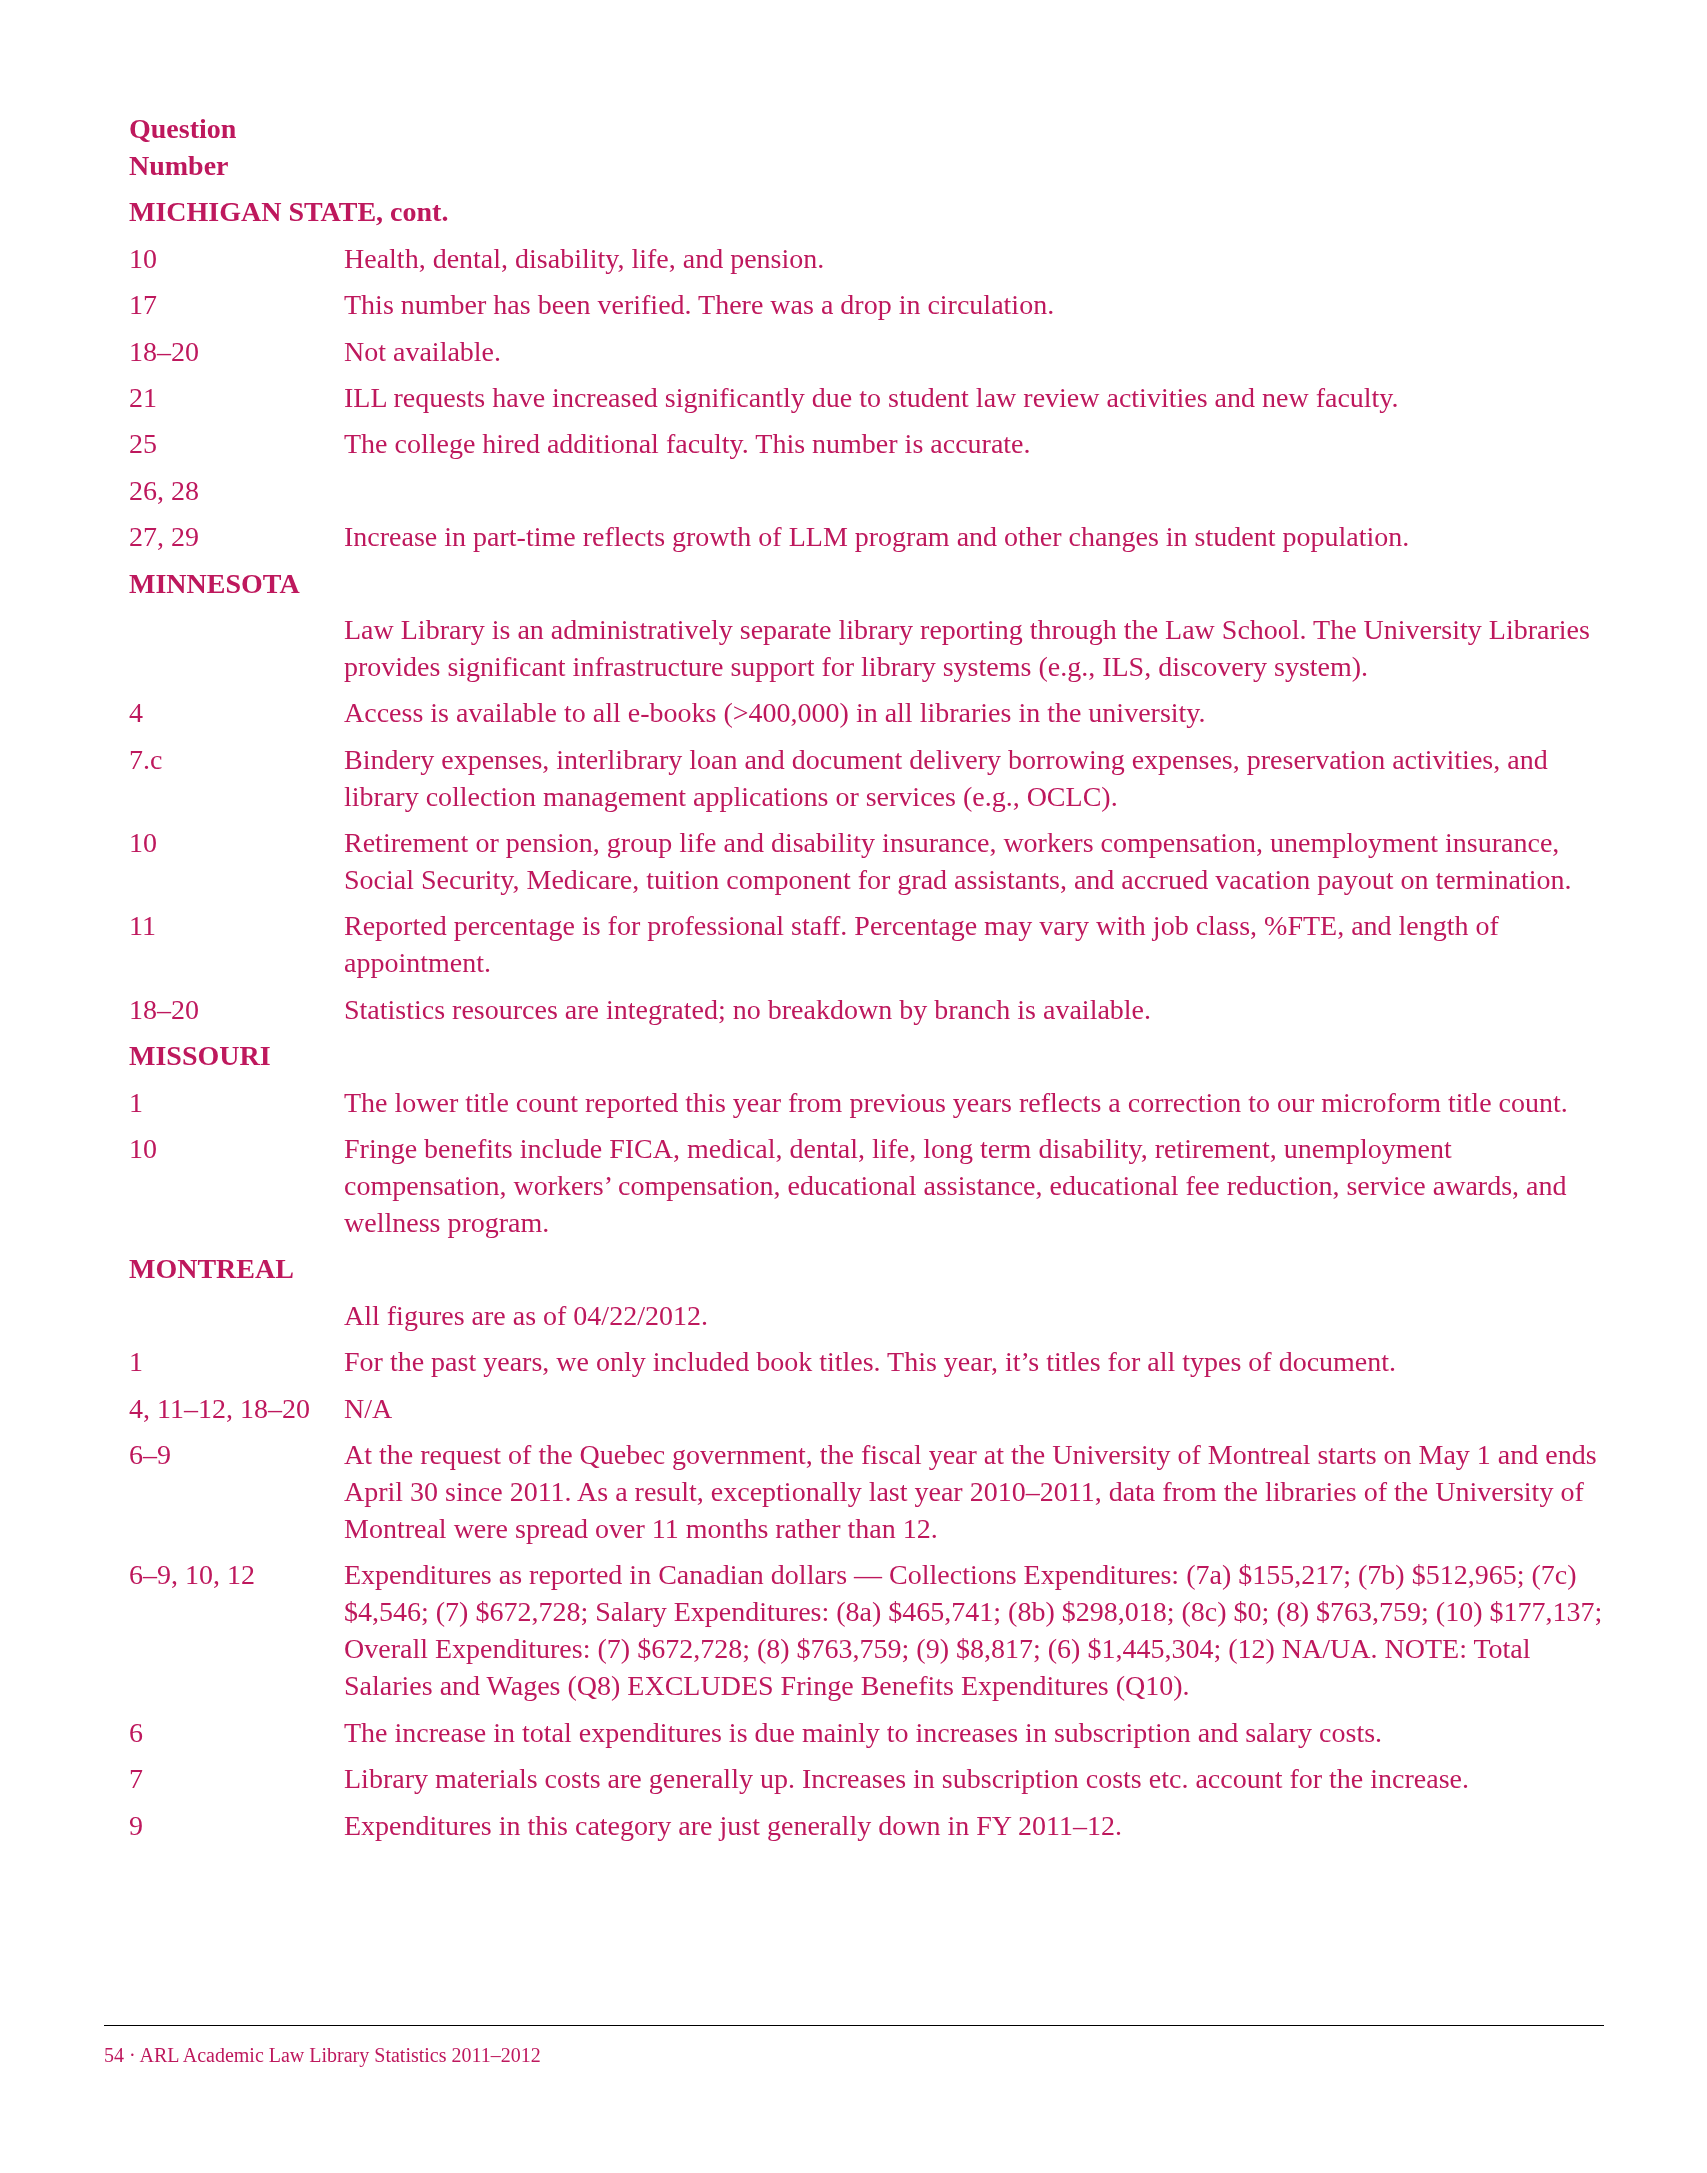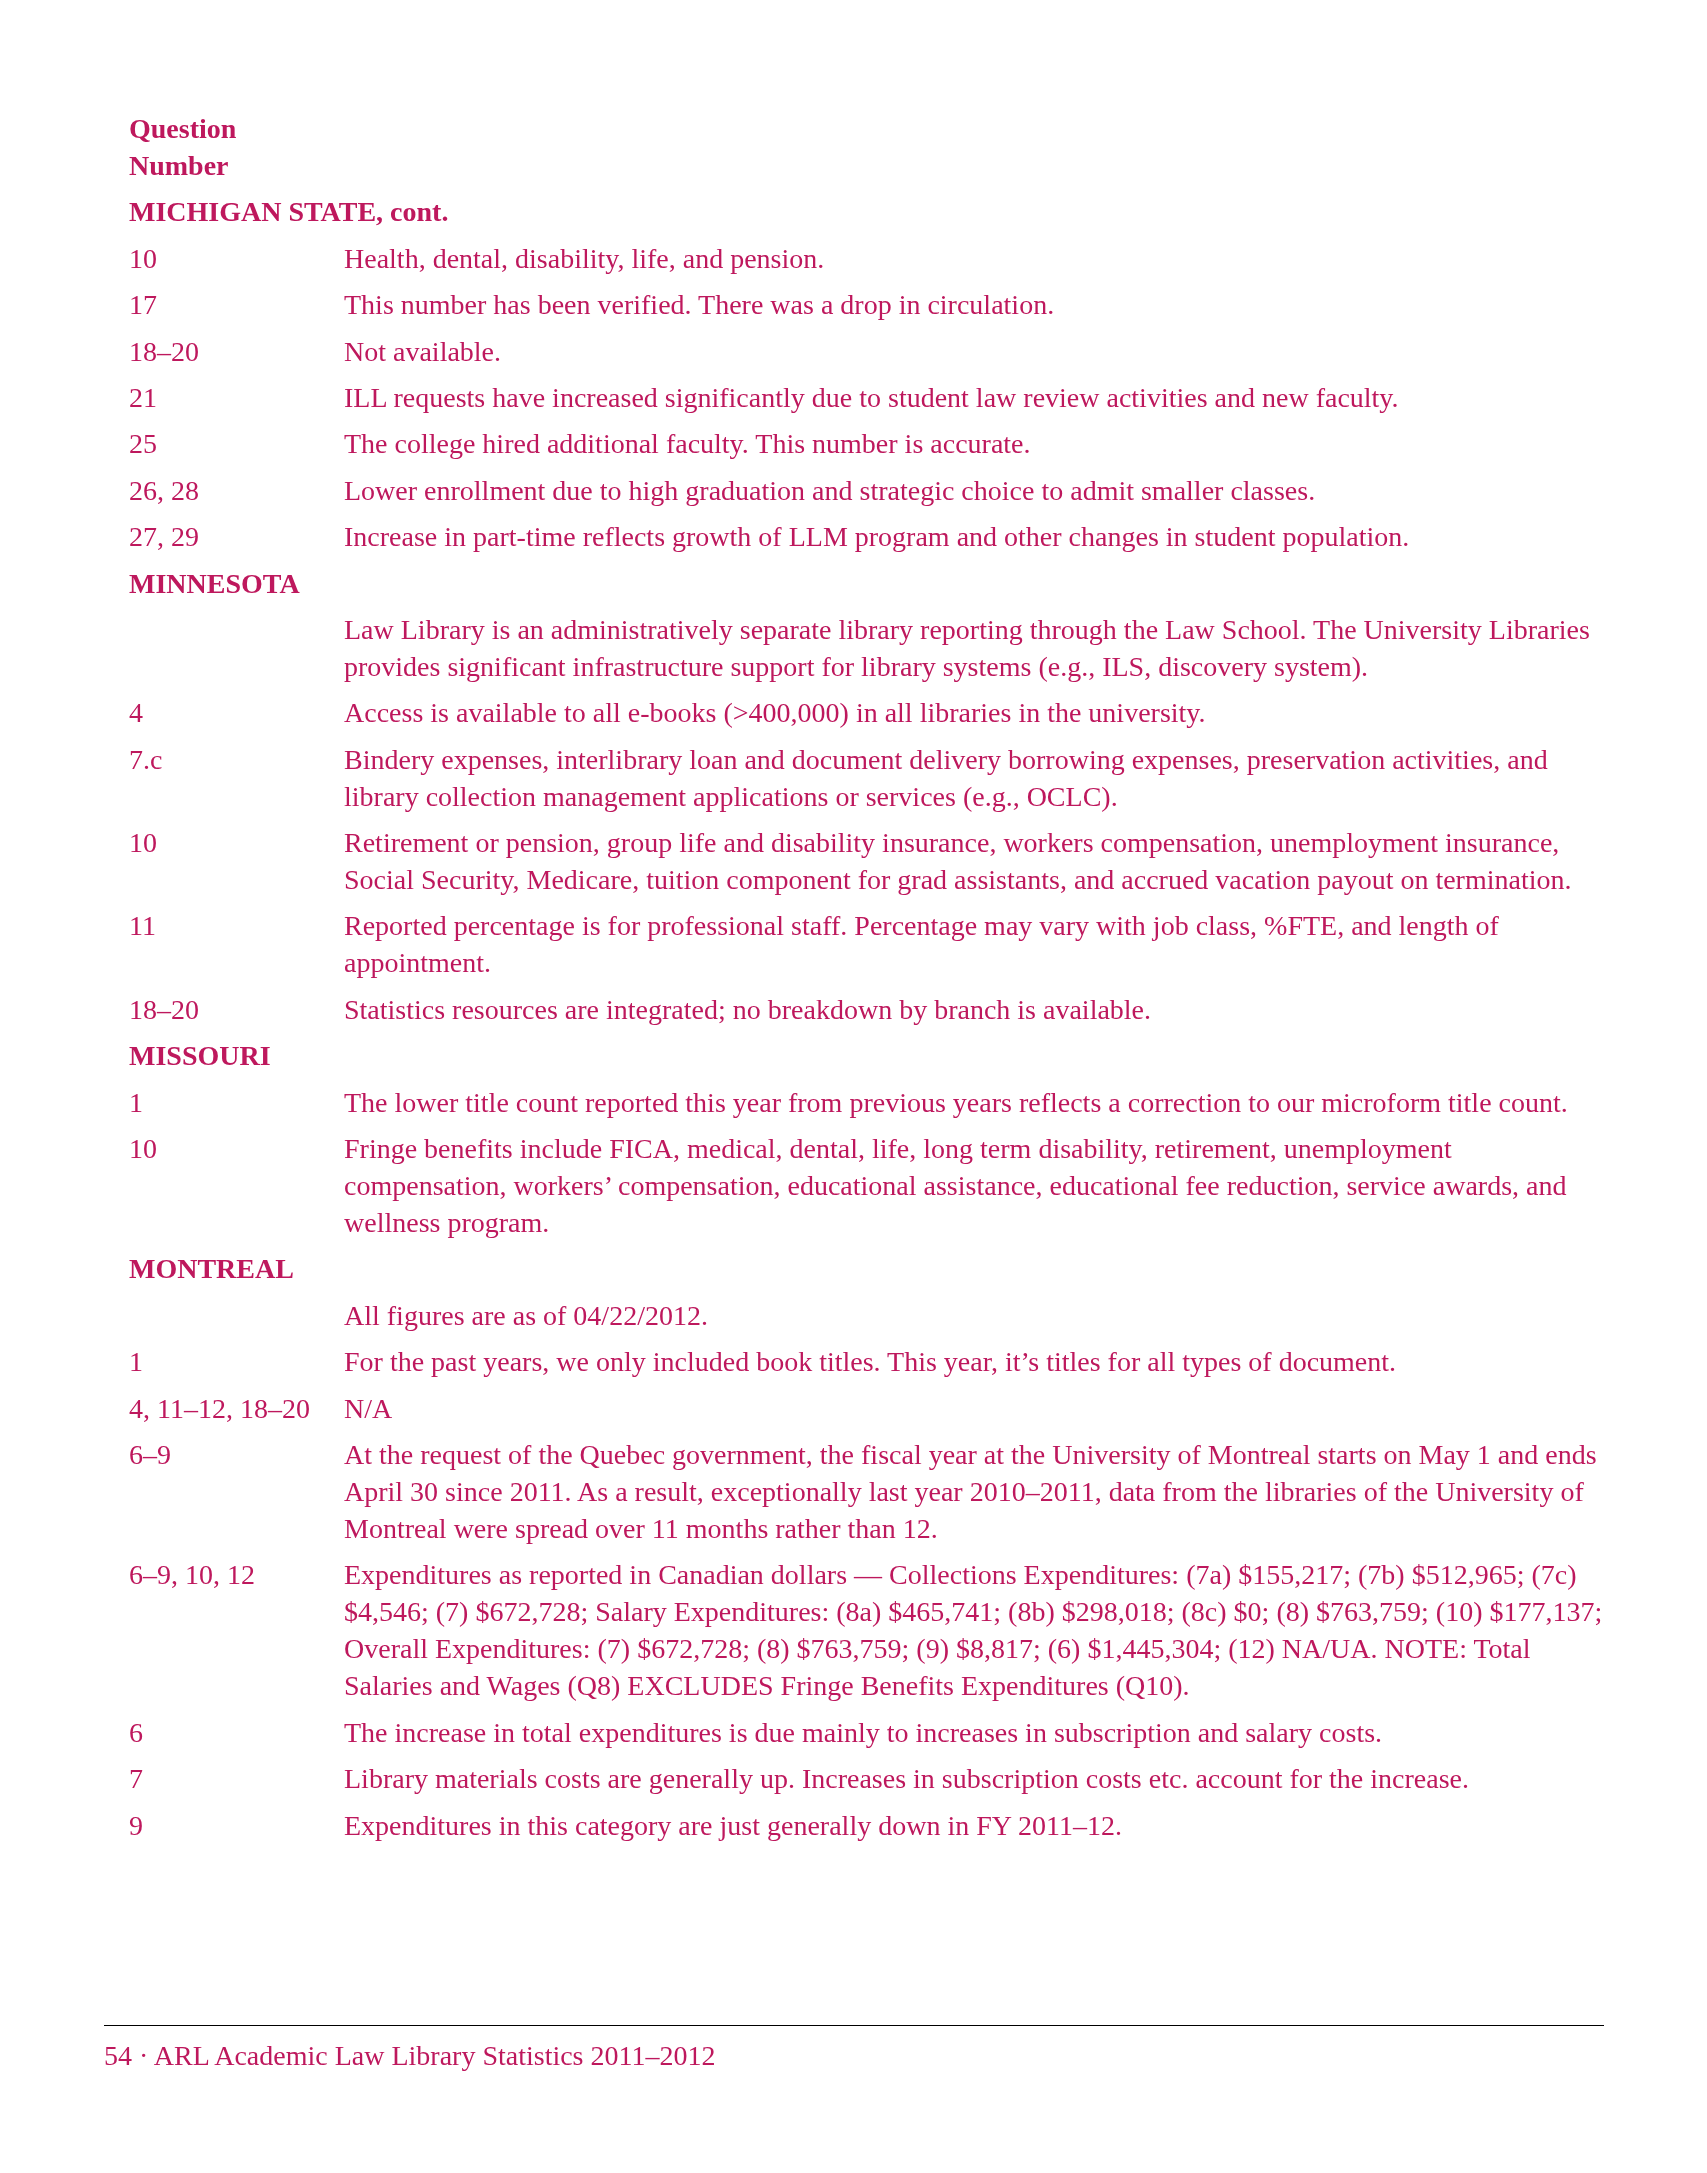--- a/index.html
+++ b/index.html
@@ -51,21 +51,21 @@
     left: 104px;
     top: 2025px;
     width: 1500px;
   }
   .rule {
     border-top: 1.9px solid #000000;
     height: 0;
     margin-bottom: 11.3px;
   }
   .footer-text {
-    font-size: 28px;
+    font-size: 20px;
     line-height: 37px;
   }
 </style>
 </head>
 <body>
 
 <div class="page">
 
   <div class="content">
 
@@ -93,21 +93,20 @@
         <div class="row">
           <div class="qcol">21</div>
           <div class="ncol">ILL requests have increased significantly due to student law review activities and new faculty.</div>
         </div>
         <div class="row">
           <div class="qcol">25</div>
           <div class="ncol">The college hired additional faculty. This number is accurate.</div>
         </div>
         <div class="row">
           <div class="qcol">26, 28</div>
-          <div class="ncol">Lower enrollment due to high graduation and strategic choice to admit smaller classes.</div>
         </div>
         <div class="row">
           <div class="qcol">27, 29</div>
           <div class="ncol">Increase in part-time reflects growth of LLM program and other changes in student population.</div>
         </div>
         <div class="section-title">MINNESOTA</div>
         <div class="row">
           <div class="qcol"></div>
           <div class="ncol">Law Library is an administratively separate library reporting through the Law School. The University Libraries provides significant infrastructure support for library systems (e.g., ILS, discovery system).</div>
         </div>

